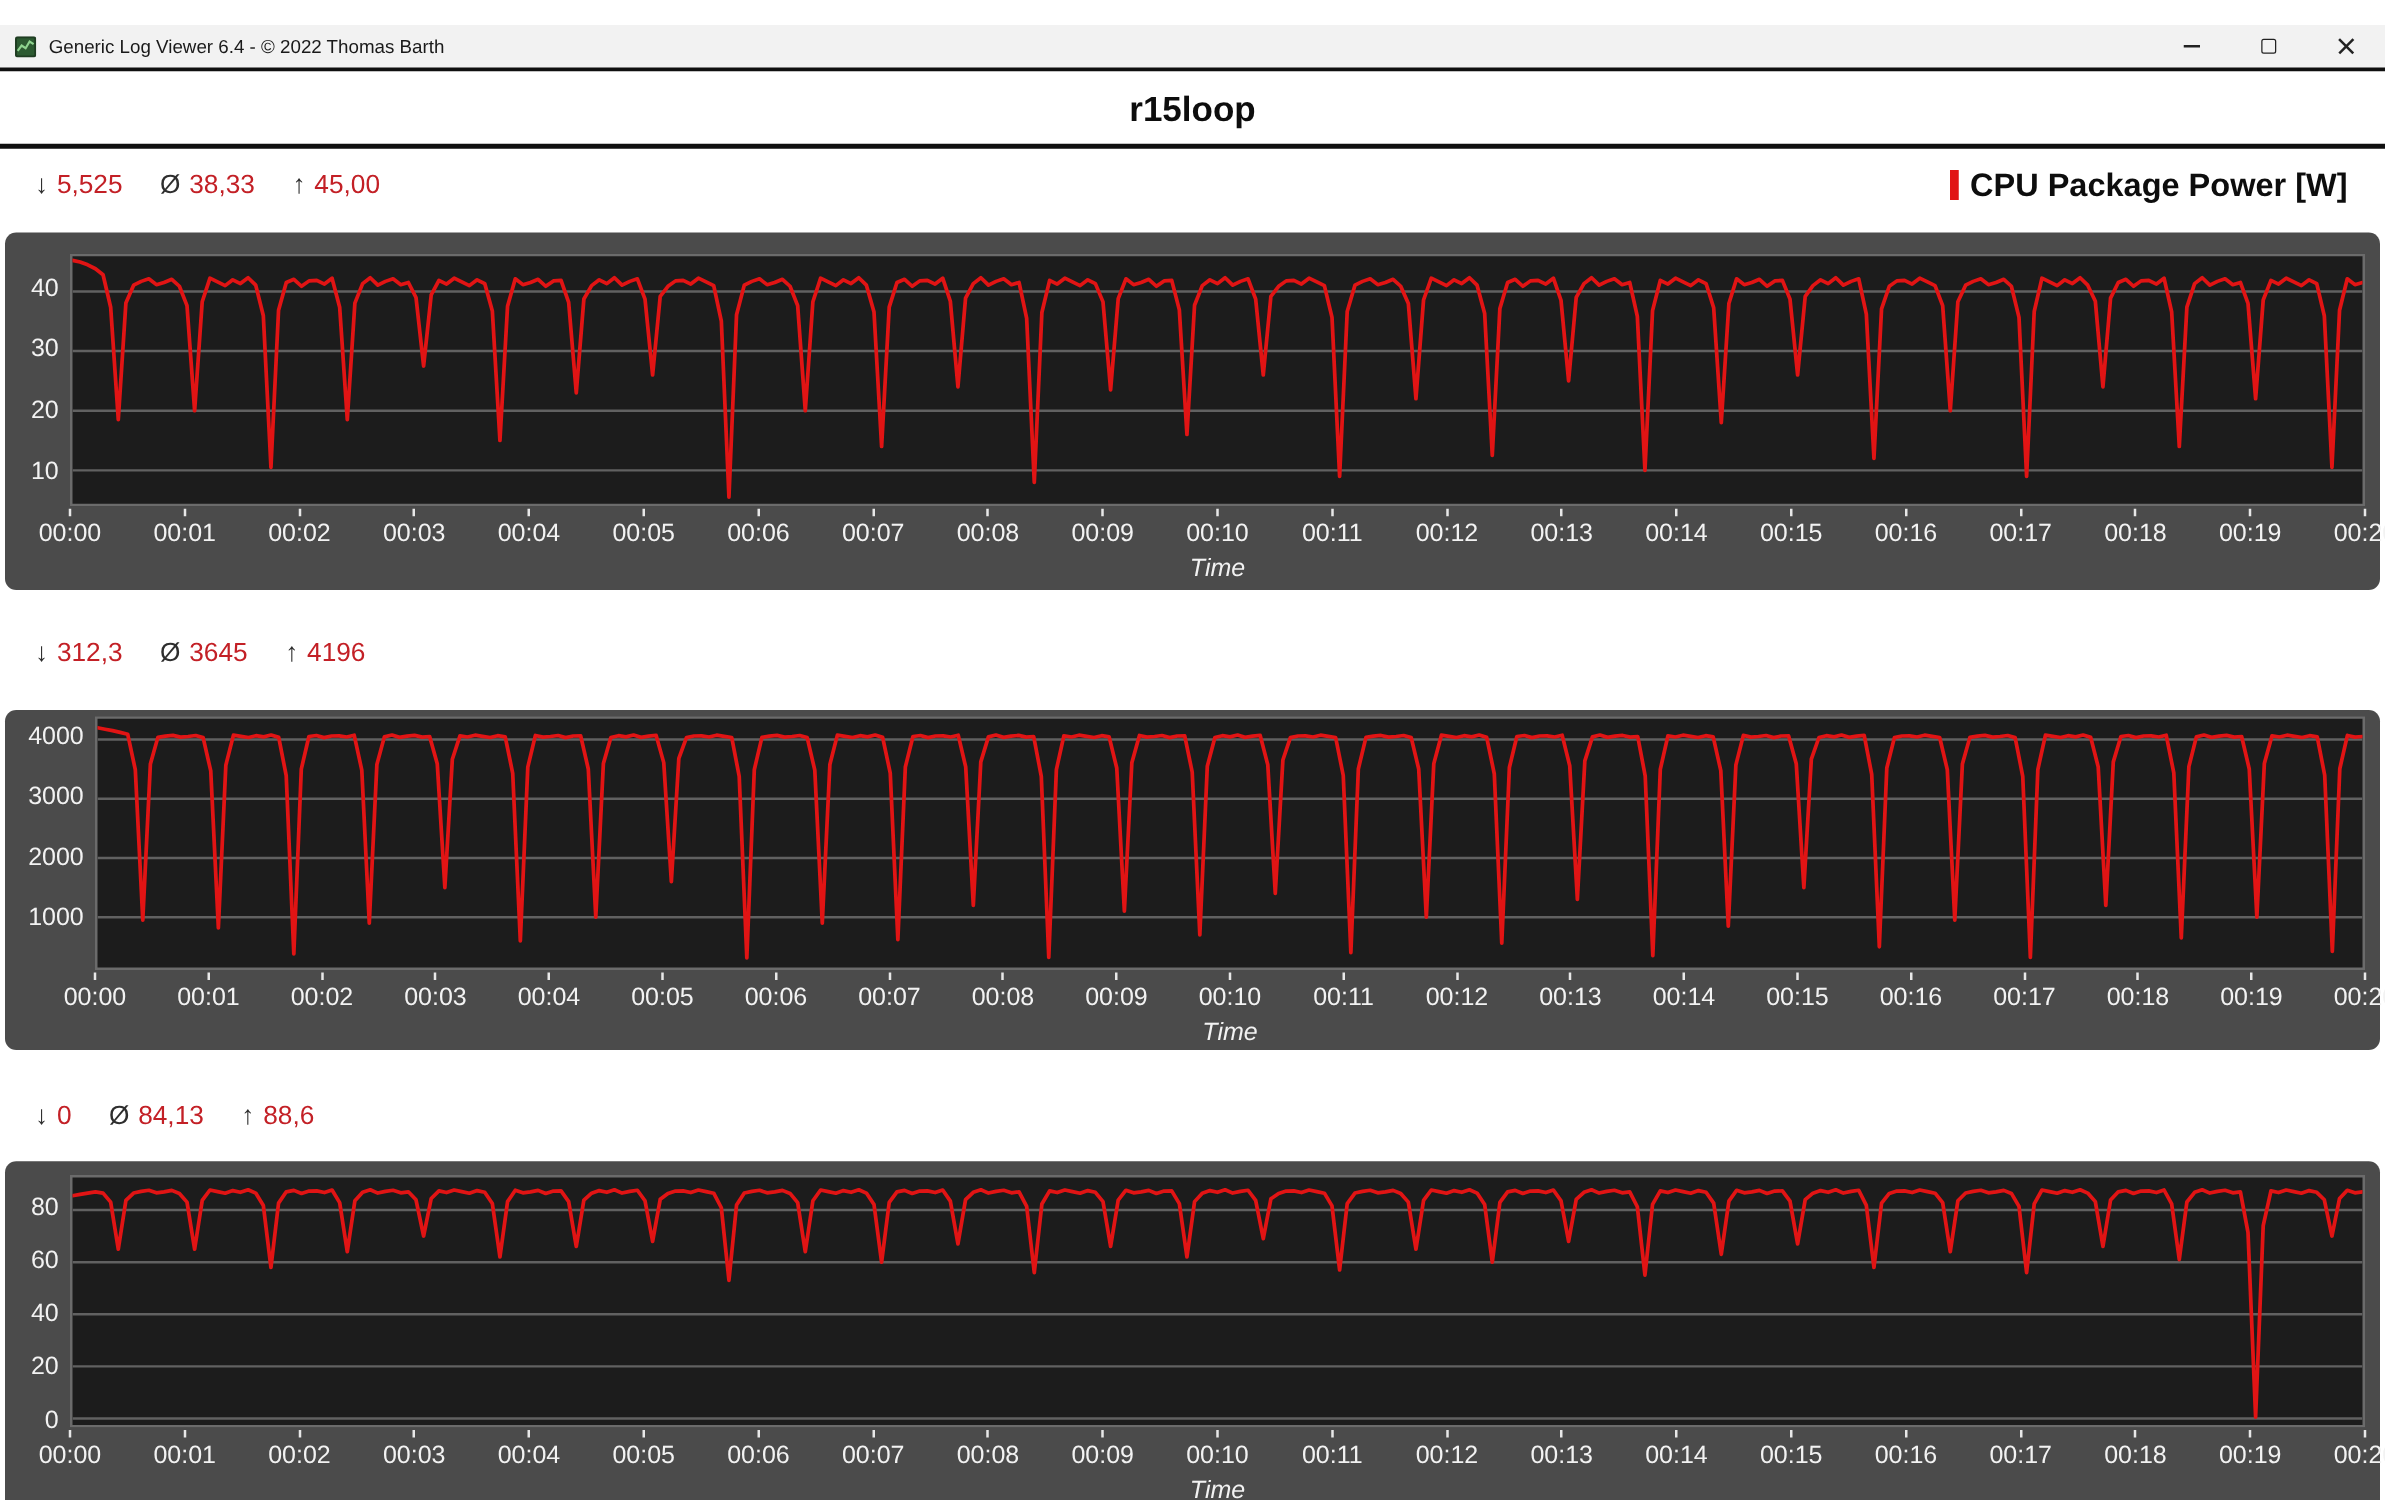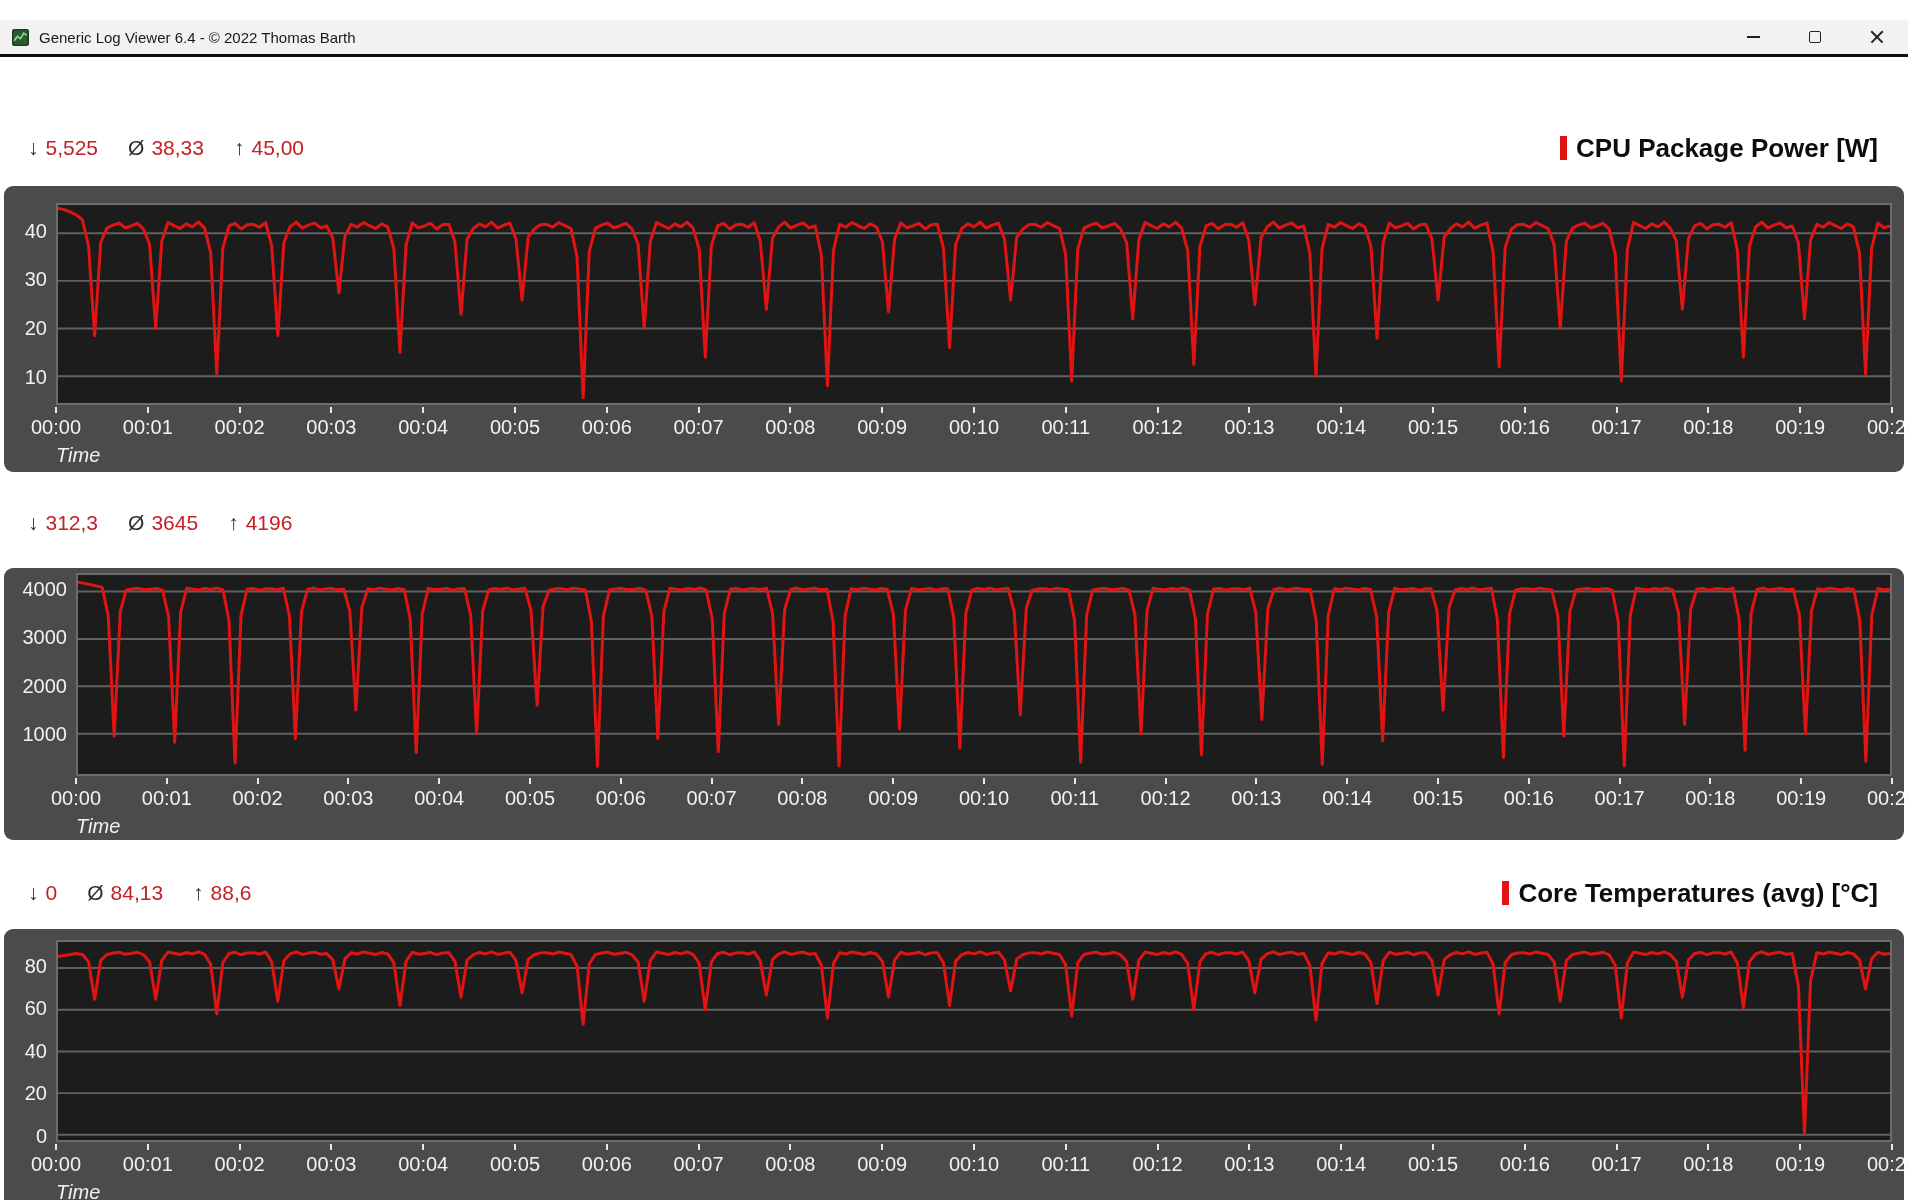--- a/index.html
+++ b/index.html
@@ -40,21 +40,21 @@
   
   .panel { position:absolute; left:4px; width:1900px; background:#4b4b4b; border-radius:9px; }
   #panel-0 { top:166px; height:286px; }
   #panel-1 { top:548px; height:272px; }
   #panel-2 { top:909px; height:283px; }
   .plot { position:absolute; background:#1c1c1c; border:2px solid #6b6b6b; }
   .plot svg { display:block; }
   .ytick-label { position:absolute; color:#f2f2f2; font-size:20px; text-align:right; }
   .xtick-mark { position:absolute; width:2px; height:6px; background:#e8e8e8; }
   .xtick-label { position:absolute; width:72px; color:#f2f2f2; font-size:20px; text-align:center; }
-  .axis-title { position:absolute; color:#f2f2f2; font-size:20px; font-style:italic; text-align:left; }
+  .axis-title { position:absolute; color:#f2f2f2; font-size:20px; font-style:italic; text-align:center; }
 
   .bottom-edge { position:absolute; left:0; top:1191px; width:1908px; height:9px; background:#070707; }
 </style>
 </head>
 <body>
 
 <div id="window">
 
   <div class="titlebar">
     <svg class="app-icon" viewBox="0 0 16 16">
@@ -69,20 +69,23 @@
         </div>
       <div class="win-btn">
           <span class="glyph-max"></span>
         </div>
       <div class="win-btn">
           <span class="glyph-close"></span>
         </div>
     </div>
   </div>
 
+  <div class="header">
+    <span class="doc-title">r15loop</span>
+  </div>
 
   <div class="meta-row" style="top:110px;">
     <div class="stats">
       <span class="stat">
           <span class="sym">↓</span>
           <span class="val">5,525</span>
         </span>
       <span class="stat">
           <span class="sym">Ø</span>
           <span class="val">38,33</span>
@@ -122,24 +125,20 @@
           <span class="val">0</span>
         </span>
       <span class="stat">
           <span class="sym">Ø</span>
           <span class="val">84,13</span>
         </span>
       <span class="stat">
           <span class="sym">↑</span>
           <span class="val">88,6</span>
         </span>
-    </div>
-    <div class="legend">
-      <span class="legend-bar"></span>
-      <span class="legend-label">Core Temperatures (avg) [°C]</span>
     </div>
   </div>
 
   <div class="panel" id="panel-0">
       <div class="plot" style="left: 52px; top: 17px; width: 1836px; height: 202px;">
         <svg width="1832" height="198" viewBox="0 0 1836 202" preserveAspectRatio="none">
           <line x1="0" x2="1836" y1="28.71807228915662" y2="28.71807228915662" stroke="#616161" stroke-width="2"></line>
           <line x1="0" x2="1836" y1="77.39277108433734" y2="77.39277108433734" stroke="#616161" stroke-width="2"></line>
           <line x1="0" x2="1836" y1="126.06746987951806" y2="126.06746987951806" stroke="#616161" stroke-width="2"></line>
           <line x1="0" x2="1836" y1="174.74216867469877" y2="174.74216867469877" stroke="#616161" stroke-width="2"></line>

